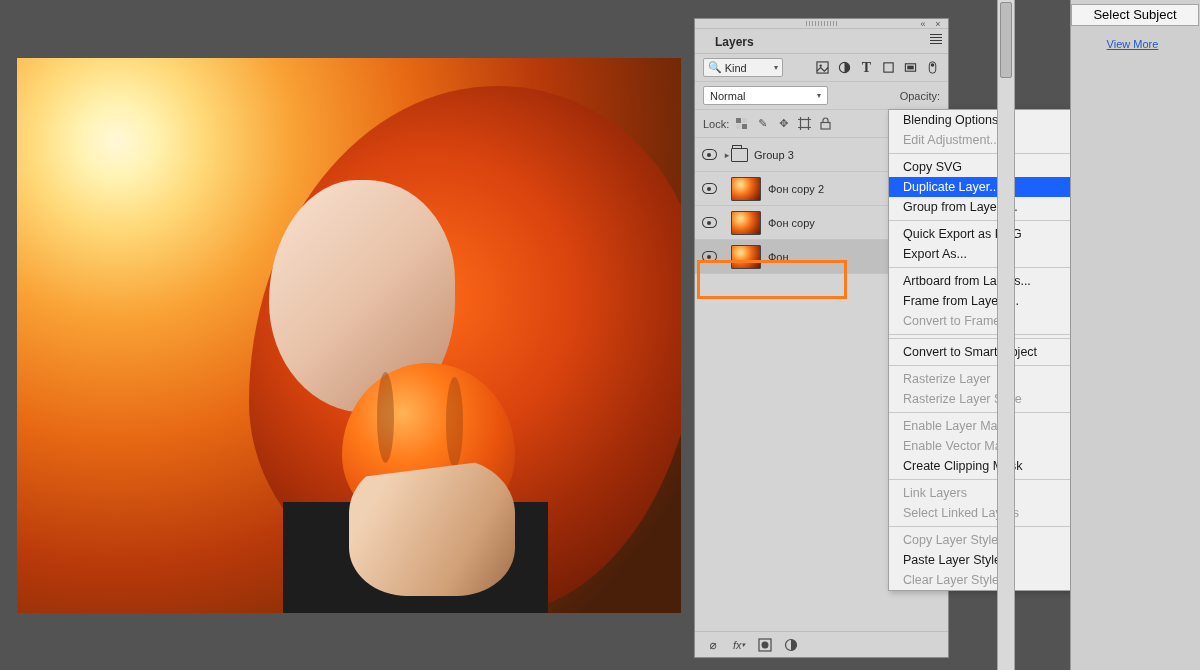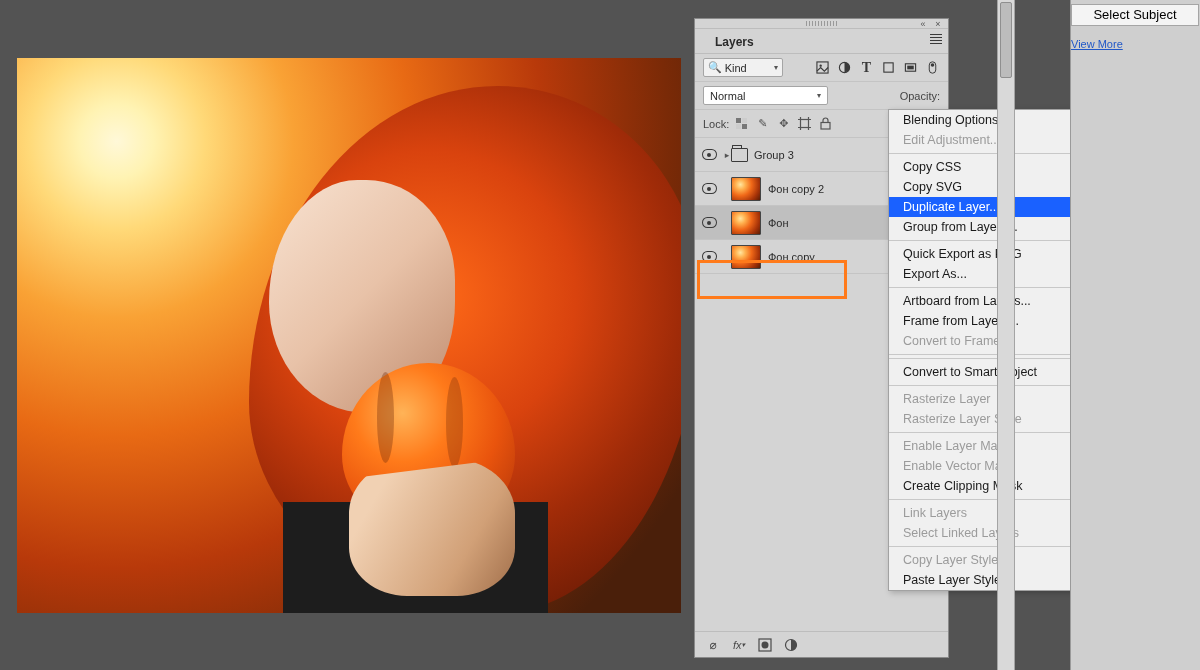--- a/index.html
+++ b/index.html
@@ -60,21 +60,21 @@
 
 .menu{position:absolute;left:888px;top:109px;width:312px;background:#f0f0f0;border:1px solid #a2a2a2;box-shadow:2px 2px 6px rgba(0,0,0,.22);font-size:12.5px;color:#1a1a1a;overflow:hidden}
 .mi{padding:3px 14px;cursor:default;white-space:nowrap}
 .mi.hl{background:#1a61ff;color:#fff}
 .mi.dis{color:#9b9b9b}
 .sep{height:1px;background:#c8c8c8;margin:3px 0}
 
 
 .rside{position:absolute;right:0;top:0;width:130px;height:670px;background:#cfcfcf;border-left:1px solid #9a9a9a}
 .rside .btn{margin:4px 6px 0 0;width:128px;height:22px;background:#f4f4f4;border:1px solid #a5a5a5;font-size:13px;text-align:center;line-height:20px;cursor:pointer;overflow:hidden}
-.rside .lnk{text-align:left;padding:12px 6px 0 0;font-size:11px;color:#2158c8;text-decoration:underline;cursor:pointer;overflow:hidden}
+.rside .lnk{text-align:center;padding:12px 6px 0 0;font-size:11px;color:#2158c8;text-decoration:underline;cursor:pointer;overflow:hidden}
 
 
 .strack{position:absolute;left:997px;top:0;width:18px;height:670px;background:#d9d9d9;border-left:1px solid #a4a4a4;border-right:1px solid #a4a4a4}
 .sthumb{position:absolute;left:2px;top:2px;width:12px;height:76px;background:#bcbcbc;border:1px solid #8f8f8f;border-radius:2px}
 </style>
 </head>
 <body>
 
 <div class="canvas">
   <div class="img">
@@ -188,35 +188,35 @@
       <span class="lname">Group 3</span>
     </div>
     <div class="layer">
       <div class="vis">
           <span class="eye"></span>
         </div>
       <span class="arrow none"></span>
       <span class="thumb"></span>
       <span class="lname">Фон copy 2</span>
     </div>
+    <div class="layer">
+      <div class="vis">
+          <span class="eye"></span>
+        </div>
+      <span class="arrow none"></span>
+      <span class="thumb"></span>
+      <span class="lname">Фон copy</span>
+    </div>
     <div class="layer sel">
       <div class="vis">
           <span class="eye"></span>
         </div>
       <span class="arrow none"></span>
       <span class="thumb"></span>
       <span class="lname">Фон</span>
-    </div>
-    <div class="layer">
-      <div class="vis">
-          <span class="eye"></span>
-        </div>
-      <span class="arrow none"></span>
-      <span class="thumb"></span>
-      <span class="lname">Фон copy</span>
     </div>
   </div>
 
   <div class="pfoot">
     <span class="fi">⌀</span>
     <span class="fi" style="font-style:italic;font-size:11px">fx<span style="font-size:7px">▾</span></span>
     <span class="fi">
         <svg width="14" height="14" viewBox="0 0 14 14">
           <rect x="1" y="1" width="12" height="12" fill="none" stroke="#4a4a4a" stroke-width="1.2"></rect>
           <circle cx="7" cy="7" r="3.5" fill="#4a4a4a"></circle>
@@ -230,21 +230,20 @@
       </span>
   </div>
 </div>
 
 <div class="hilite"></div>
 
 <div class="menu" id="ctxmenu">
     <div class="mi">Blending Options...</div>
     <div class="mi dis">Edit Adjustment...</div>
     <div class="sep"></div>
-    <div class="mi">Copy CSS</div>
     <div class="mi">Copy SVG</div>
     <div class="mi hl">Duplicate Layer...</div>
     <div class="mi">Group from Layers...</div>
     <div class="sep"></div>
     <div class="mi">Quick Export as PNG</div>
     <div class="mi">Export As...</div>
     <div class="sep"></div>
     <div class="mi">Artboard from Layers...</div>
     <div class="mi">Frame from Layers...</div>
     <div class="mi dis">Convert to Frame</div>
@@ -257,20 +256,21 @@
     <div class="sep"></div>
     <div class="mi dis">Enable Layer Mask</div>
     <div class="mi dis">Enable Vector Mask</div>
     <div class="mi">Create Clipping Mask</div>
     <div class="sep"></div>
     <div class="mi dis">Link Layers</div>
     <div class="mi dis">Select Linked Layers</div>
     <div class="sep"></div>
     <div class="mi dis">Copy Layer Style</div>
     <div class="mi">Paste Layer Style</div>
+    <div class="mi dis">Clear Layer Style</div>
   </div>
 
 <div class="strack">
   <div class="sthumb"></div>
 </div>
 
 <div class="rside">
   <div class="btn">Select Subject</div>
   <div class="lnk">View More</div>
 </div>

